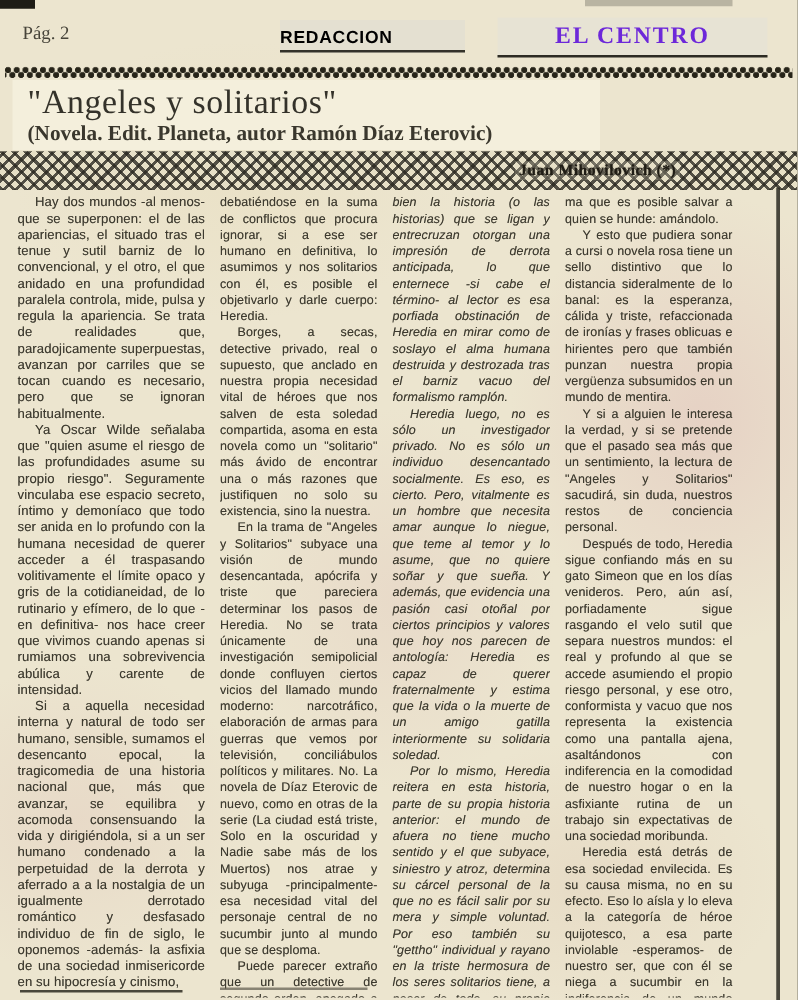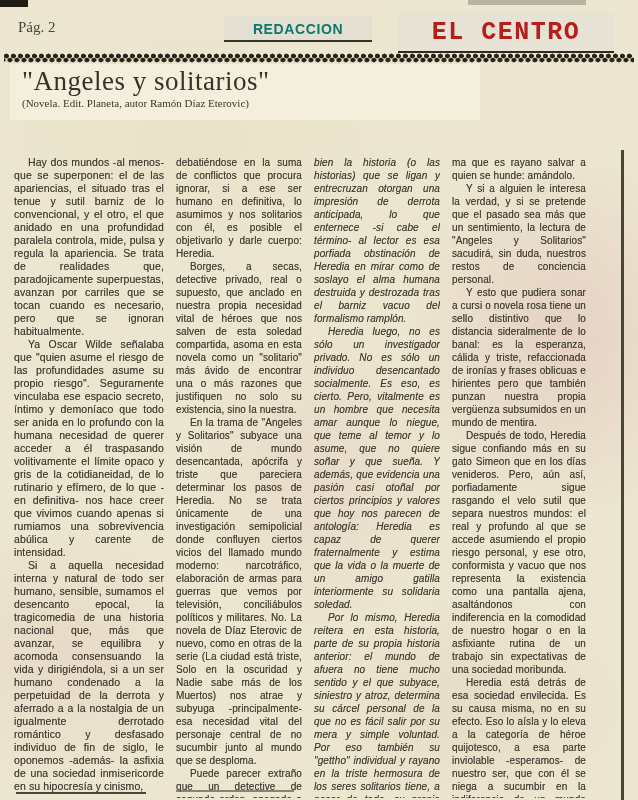--- a/index.html
+++ b/index.html
@@ -14,42 +14,42 @@
       radial-gradient(260px 160px at 30% 18%, rgba(222,204,150,.14), rgba(222,204,150,0) 70%),
       #ece5cf;
   }
   
   .mark-tl { position:absolute; top:0; left:0; width:28px; height:7px; background:#1e1c15; }
   .mark-top { position:absolute; top:0; left:468px; width:118px; height:5px; background:rgba(92,90,78,.35); }
 
   
   .pagenum { position:absolute; top:19px; left:18px; font-family:"Liberation Serif",serif; font-size:15px; color:#47443a; }
   .section {
-    position:absolute; top:16px; left:224px; width:148px; padding:5px 0 3px; text-align:center;
+    position:absolute; top:16px; left:224px; width:148px; padding:5px 0 3px; text-align:left;
     background:#e4e0d1; font-weight:bold; font-size:14px; letter-spacing:.6px;
-    border-bottom:2px solid #34322a; color:#0f766e;
+    border-bottom:2px solid #34322a; color:#000000;
   }
   .masthead {
     position:absolute; top:14px; left:398px; width:216px; padding:4px 0 4px; text-align:center;
-    background:#e7e3d4; font-family:Liberation Mono, monospace; font-weight:bold; font-size:25px;
-    letter-spacing:1.5px; border-bottom:2px solid #2d2b23; color:#b91c1c;
+    background:#e7e3d4; font-family:Liberation Serif, serif; font-weight:bold; font-size:19px;
+    letter-spacing:1.5px; border-bottom:2px solid #2d2b23; color:#6d28d9;
   }
   
   .chain {
     position:absolute; top:53px; left:4px; width:630px; height:10px;
     background-image:
       radial-gradient(circle at 2.4px 3px, #272419 2.2px, rgba(0,0,0,0) 2.7px),
       radial-gradient(circle at 2.4px 3px, #272419 2.2px, rgba(0,0,0,0) 2.7px);
     background-size:7px 10px, 7px 10px;
     background-position:0 0, 3.5px 4px;
   }
   
   .titlebox { position:absolute; top:64px; left:10px; width:470px; height:56px; background:#f4efdc; padding:2px 12px; box-sizing:border-box; }
   .title { margin:0; font-family:"Liberation Serif",serif; font-weight:500; font-size:27px; letter-spacing:.5px; color:#34322a; line-height:30px; }
-  .subtitle { margin:1px 0 0 0; font-family:"Liberation Serif",serif; font-weight:normal; font-size:11px; color:#3a372d; }
+  .subtitle { margin:1px 0 0 0; font-family:"Liberation Serif",serif; font-weight:bold; font-size:17px; color:#3a372d; }
 
   
   .band {
     position:absolute; top:121px; left:0; width:638px; height:31px;
     background:
       repeating-linear-gradient(45deg,  rgba(41,39,32,.78) 0 2.4px, rgba(0,0,0,0) 2.4px 7px),
       repeating-linear-gradient(-45deg, rgba(41,39,32,.78) 0 2.4px, rgba(0,0,0,0) 2.4px 7px),
       #e6dfc6;
   }
   .byline {
@@ -84,42 +84,45 @@
   <div class="section">REDACCION</div>
   <div class="masthead">EL CENTRO</div>
 
   <div class="chain"></div>
 
   <div class="titlebox">
     <h1 class="title">"Angeles y solitarios"</h1>
     <p class="subtitle">(Novela. Edit. Planeta, autor Ramón Díaz Eterovic)</p>
   </div>
 
+  <div class="band">
+    <span class="byline">Juan Mihovilovich (*)</span>
+  </div>
 
   <div class="article">
     <div class="col">
         <p class="indent">Hay dos mundos -al menos- que se superponen: el de las apariencias, el situado tras el tenue y sutil barniz de lo convencional, y el otro, el que anidado en una profundidad paralela controla, mide, pulsa y regula la apariencia. Se trata de realidades que, paradojicamente superpuestas, avanzan por carriles que se tocan cuando es necesario, pero que se ignoran habitualmente.</p>
         <p class="indent">Ya Oscar Wilde señalaba que "quien asume el riesgo de las profundidades asume su propio riesgo". Seguramente vinculaba ese espacio secreto, íntimo y demoníaco que todo ser anida en lo profundo con la humana necesidad de querer acceder a él traspasando volitivamente el límite opaco y gris de la cotidianeidad, de lo rutinario y efímero, de lo que -en definitiva- nos hace creer que vivimos cuando apenas si rumiamos una sobrevivencia abúlica y carente de intensidad.</p>
         <p class="indent">Si a aquella necesidad interna y natural de todo ser humano, sensible, sumamos el desencanto epocal, la tragicomedia de una historia nacional que, más que avanzar, se equilibra y acomoda consensuando la vida y dirigiéndola, si a un ser humano condenado a la perpetuidad de la derrota y aferrado a a la nostalgia de un igualmente derrotado romántico y desfasado individuo de fin de siglo, le oponemos -además- la asfixia de una sociedad inmisericorde en su hipocresía y cinismo,</p>
       </div>
     <div class="col">
         <p>debatiéndose en la suma de conflictos que procura ignorar, si a ese ser humano en definitiva, lo asumimos y nos solitarios con él, es posible el objetivarlo y darle cuerpo: Heredia.</p>
         <p class="indent">Borges, a secas, detective privado, real o supuesto, que anclado en nuestra propia necesidad vital de héroes que nos salven de esta soledad compartida, asoma en esta novela como un "solitario" más ávido de encontrar una o más razones que justifiquen no solo su existencia, sino la nuestra.</p>
         <p class="indent">En la trama de "Angeles y Solitarios" subyace una visión de mundo desencantada, apócrifa y triste que pareciera determinar los pasos de Heredia. No se trata únicamente de una investigación semipolicial donde confluyen ciertos vicios del llamado mundo moderno: narcotráfico, elaboración de armas para guerras que vemos por televisión, conciliábulos políticos y militares. No. La novela de Díaz Eterovic de nuevo, como en otras de la serie (La ciudad está triste, Solo en la oscuridad y Nadie sabe más de los Muertos) nos atrae y subyuga -principalmente- esa necesidad vital del personaje central de no sucumbir junto al mundo que se desploma.</p>
         <p class="indent">Puede parecer extraño que un detective de segundo orden, apegado a las citas literarias, conocedor de Borges o Neruda, se niegue a ser parte de un sistema que detesta y que, sin embargo, lo sustenta. Pero, si</p>
       </div>
     <div class="col">
         <p>bien la historia (o las historias) que se ligan y entrecruzan otorgan una impresión de derrota anticipada, lo que enternece -si cabe el término- al lector es esa porfiada obstinación de Heredia en mirar como de soslayo el alma humana destruida y destrozada tras el barniz vacuo del formalismo ramplón.</p>
         <p class="indent">Heredia luego, no es sólo un investigador privado. No es sólo un individuo desencantado socialmente. Es eso, es cierto. Pero, vitalmente es un hombre que necesita amar aunque lo niegue, que teme al temor y lo asume, que no quiere soñar y que sueña. Y además, que evidencia una pasión casi otoñal por ciertos principios y valores que hoy nos parecen de antología: Heredia es capaz de querer fraternalmente y estima que la vida o la muerte de un amigo gatilla interiormente su solidaria soledad.</p>
         <p class="indent">Por lo mismo, Heredia reitera en esta historia, parte de su propia historia anterior: el mundo de afuera no tiene mucho sentido y el que subyace, siniestro y atroz, determina su cárcel personal de la que no es fácil salir por su mera y simple voluntad. Por eso también su "gettho" individual y rayano en la triste hermosura de los seres solitarios tiene, a pesar de todo, su propia esperanza... Como en los rezos infantiles, Heredia evoca sin saberlo a su propio ángel de la guarda vestido como una joven mujer que surge de la nada para salvarlo de la única for-</p>
       </div>
     <div class="col">
-        <p>ma que es rayano salvar a quien se hunde: amándolo.</p>
+        <p>ma que es posible salvar a quien se hunde: amándolo.</p>
+        <p class="indent">Y esto que pudiera sonar a cursi o novela rosa tiene un sello distintivo que lo distancia sideralmente de lo banal: es la esperanza, cálida y triste, refaccionada de ironías y frases oblicuas e hirientes pero que también punzan nuestra propia vergüenza subsumidos en un mundo de mentira.</p>
         <p class="indent">Y si a alguien le interesa la verdad, y si se pretende que el pasado sea más que un sentimiento, la lectura de "Angeles y Solitarios" sacudirá, sin duda, nuestros restos de conciencia personal.</p>
-        <p class="indent">Y esto que pudiera sonar a cursi o novela rosa tiene un sello distintivo que lo distancia sideralmente de lo banal: es la esperanza, cálida y triste, refaccionada de ironías y frases oblicuas e hirientes pero que también punzan nuestra propia vergüenza subsumidos en un mundo de mentira.</p>
         <p class="indent">Después de todo, Heredia sigue confiando más en su gato Simeon que en los días venideros. Pero, aún así, porfiadamente sigue rasgando el velo sutil que separa nuestros mundos: el real y profundo al que se accede asumiendo el propio riesgo personal, y ese otro, conformista y vacuo que nos representa la existencia como una pantalla ajena, asaltándonos con indiferencia en la comodidad de nuestro hogar o en la asfixiante rutina de un trabajo sin expectativas de una sociedad moribunda.</p>
         <p class="indent">Heredia está detrás de esa sociedad envilecida. Es su causa misma, no en su efecto. Eso lo aísla y lo eleva a la categoría de héroe quijotesco, a esa parte inviolable -esperamos- de nuestro ser, que con él se niega a sucumbir en la indiferencia de un mundo individualista y ajeno.</p>
       </div>
   </div>
 
   <div class="vrule"></div>
   <div class="endrule-1"></div>
   <div class="endrule-2"></div>
 
 </div>

